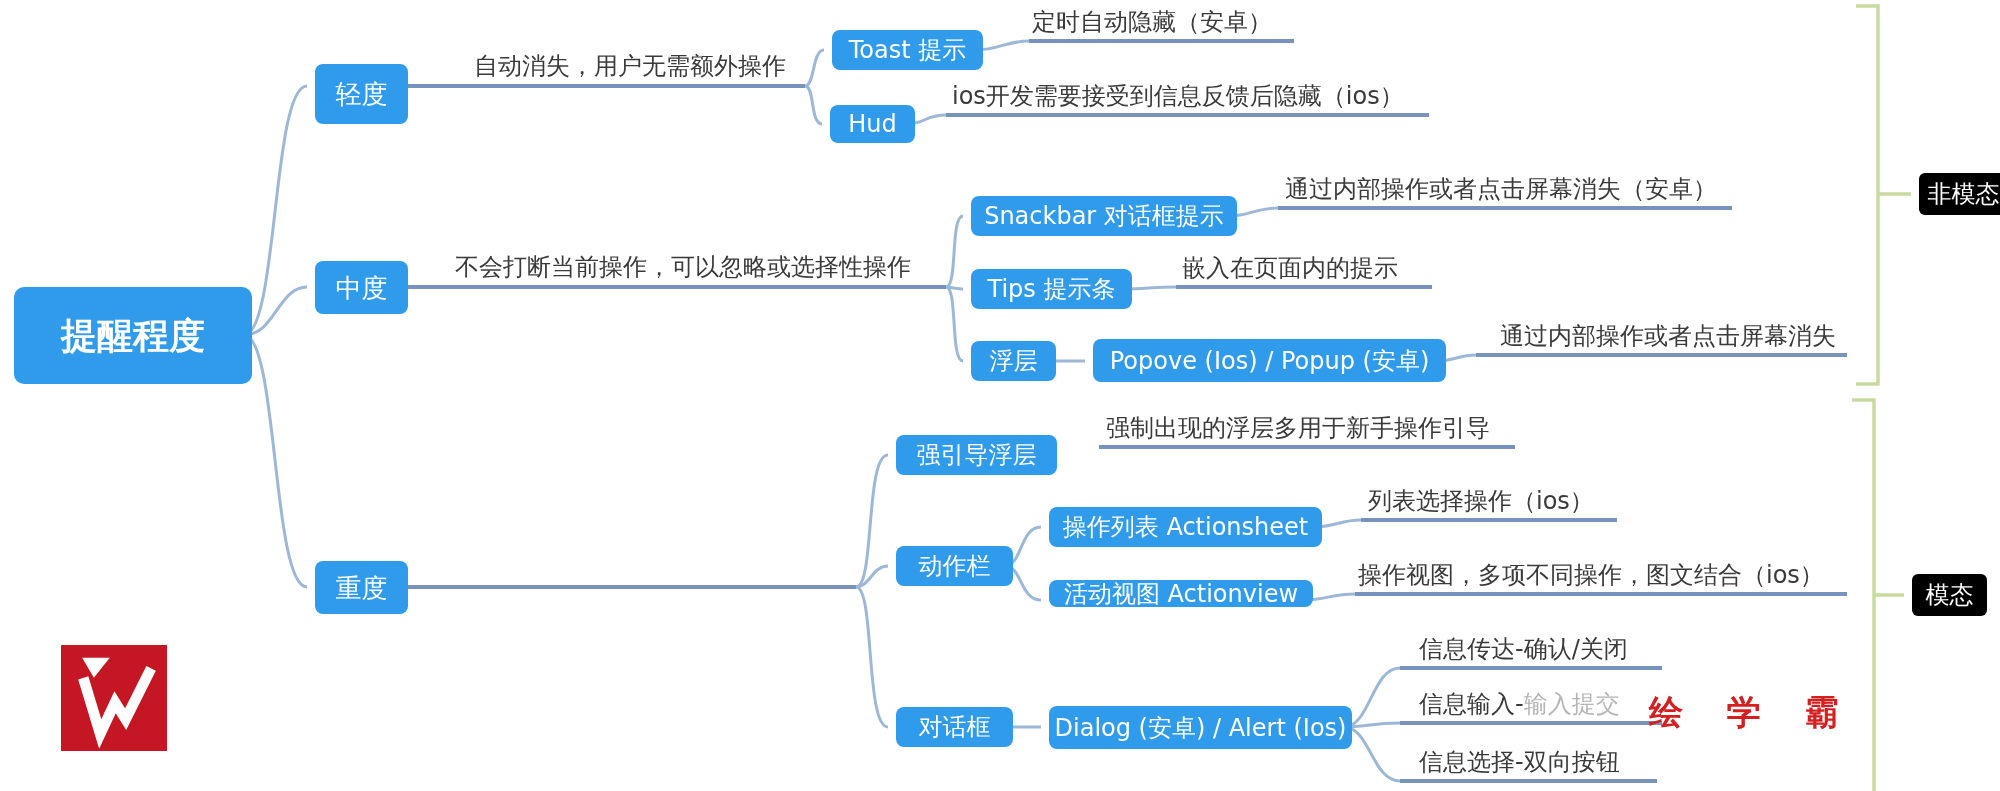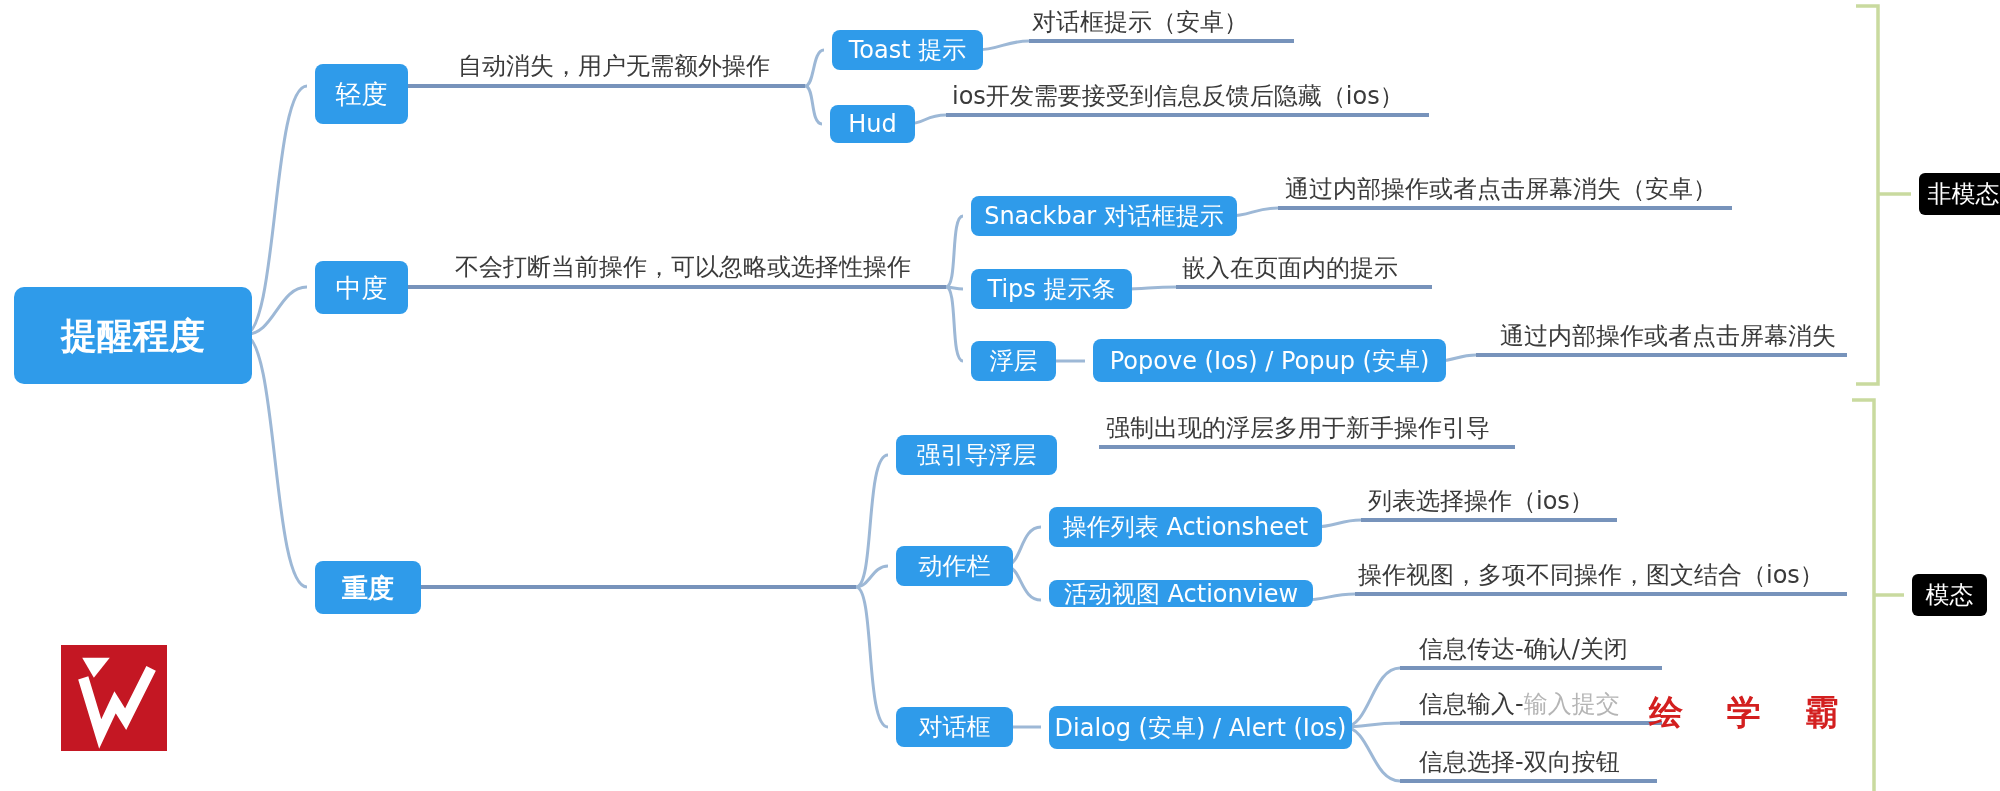--- a/index.html
+++ b/index.html
@@ -82,29 +82,29 @@
       <path class="b" d="M1856 6 L1878 6 L1878 384 L1856 384"></path>
       <path class="b" d="M1878 194 H1911"></path>
       <path class="b" d="M1852 400 L1874 400 L1874 791"></path>
       <path class="b" d="M1874 595 H1904"></path>
     </g>
   </svg>
 
   <div class="node root" style="left:6px;top:287px;width:238px;height:97px;">提醒程度</div>
 
   <div class="node branch" style="left:307px;top:64px;width:93px;height:60px;">轻度</div>
-  <div class="note" style="left:458px;top:51px;text-align:right;">自动消失，用户无需额外操作</div>
+  <div class="note" style="left:474px;top:51px;text-align:right;">自动消失，用户无需额外操作</div>
 
   <div class="node branch" style="left:307px;top:261px;width:93px;height:53px;">中度</div>
   <div class="note" style="left:455px;top:252px;">不会打断当前操作，可以忽略或选择性操作</div>
 
-  <div class="node branch" style="left:307px;top:561px;width:106px;height:53px;font-weight:bold;">重度</div>
+  <div class="node branch" style="left:307px;top:561px;width:93px;height:53px;">重度</div>
 
   <div class="node" style="left:824px;top:30px;width:151px;height:40px;">Toast 提示</div>
-  <div class="note" style="left:1032px;top:7px;">对话框提示（安卓）</div>
+  <div class="note" style="left:1032px;top:7px;">定时自动隐藏（安卓）</div>
 
   <div class="node" style="left:822px;top:105px;width:85px;height:38px;">Hud</div>
   <div class="note" style="left:952px;top:81px;">ios开发需要接受到信息反馈后隐藏（ios）</div>
 
   <div class="node" style="left:963px;top:196px;width:266px;height:40px;">Snackbar 对话框提示</div>
   <div class="note" style="left:1285px;top:174px;">通过内部操作或者点击屏幕消失（安卓）</div>
 
   <div class="node" style="left:963px;top:269px;width:161px;height:40px;">Tips 提示条</div>
   <div class="note" style="left:1182px;top:253px;">嵌入在页面内的提示</div>
 

